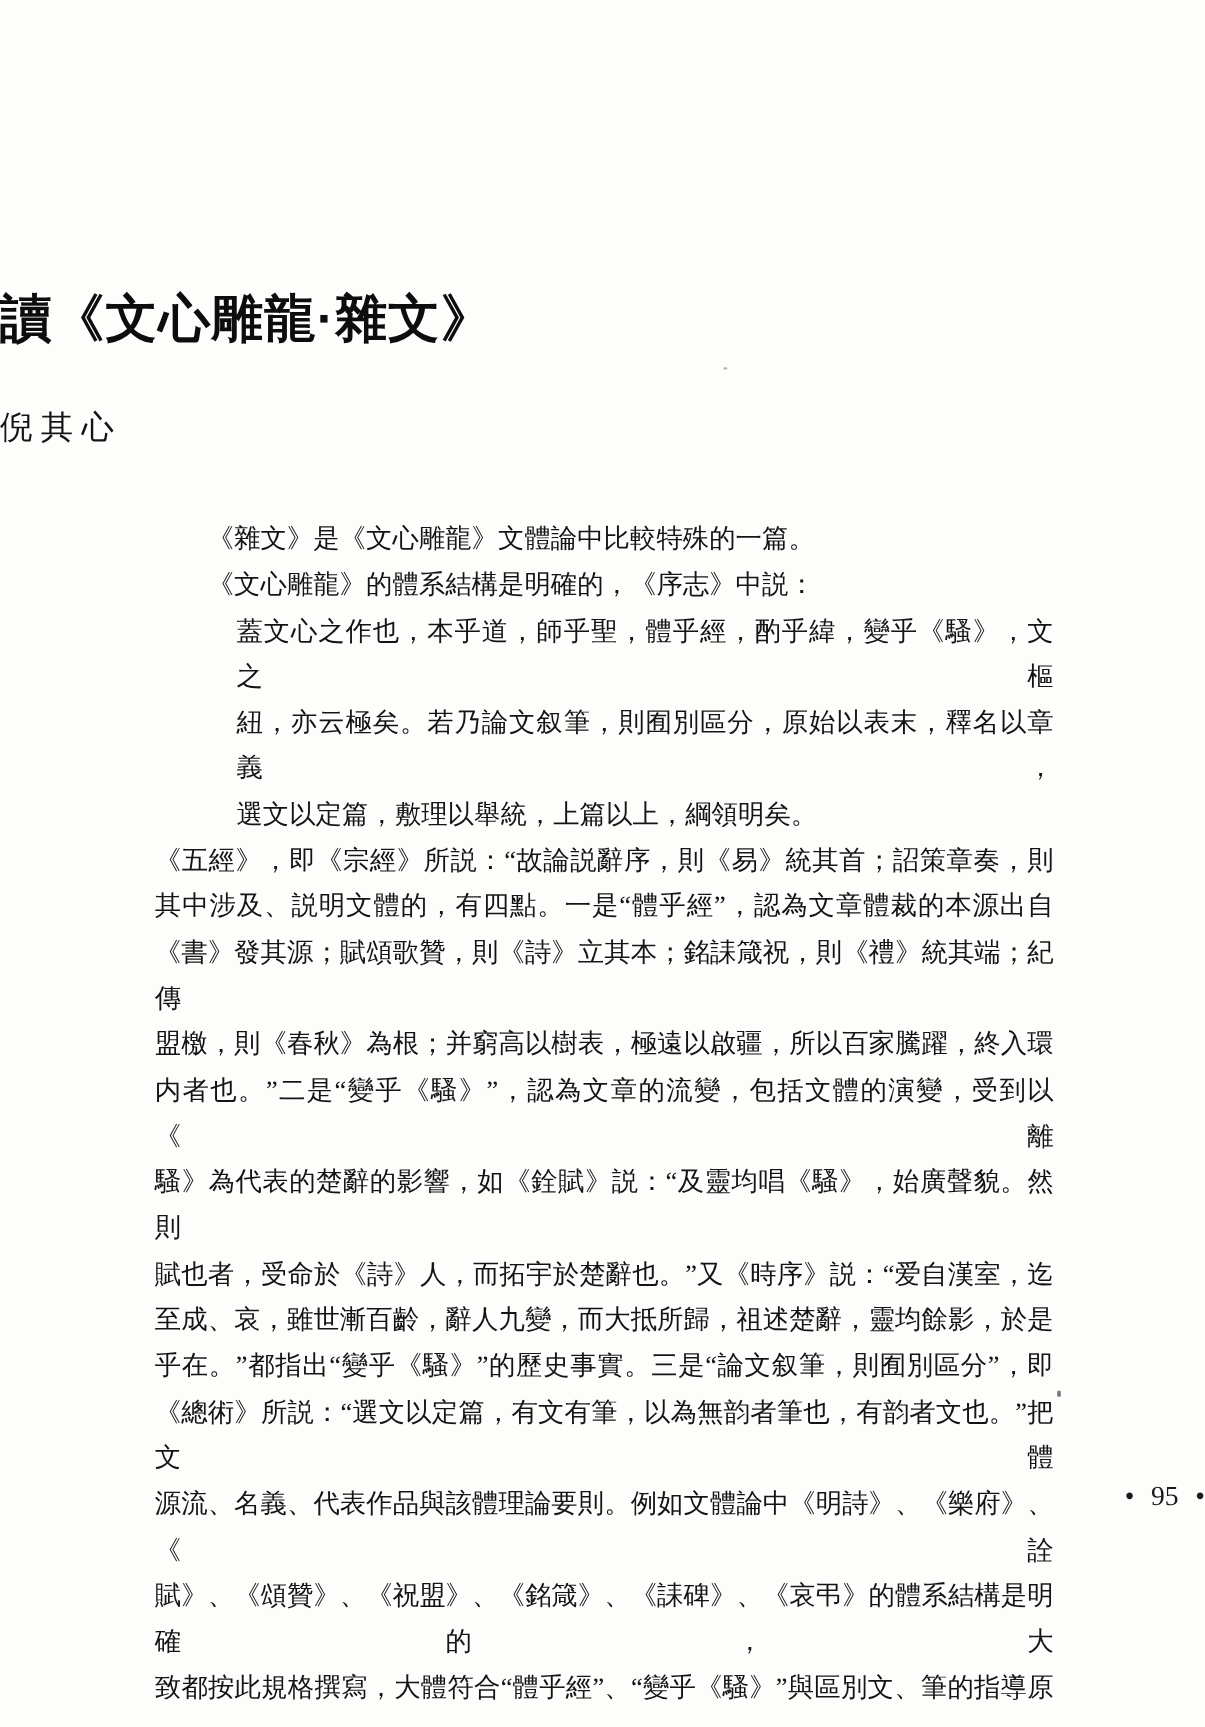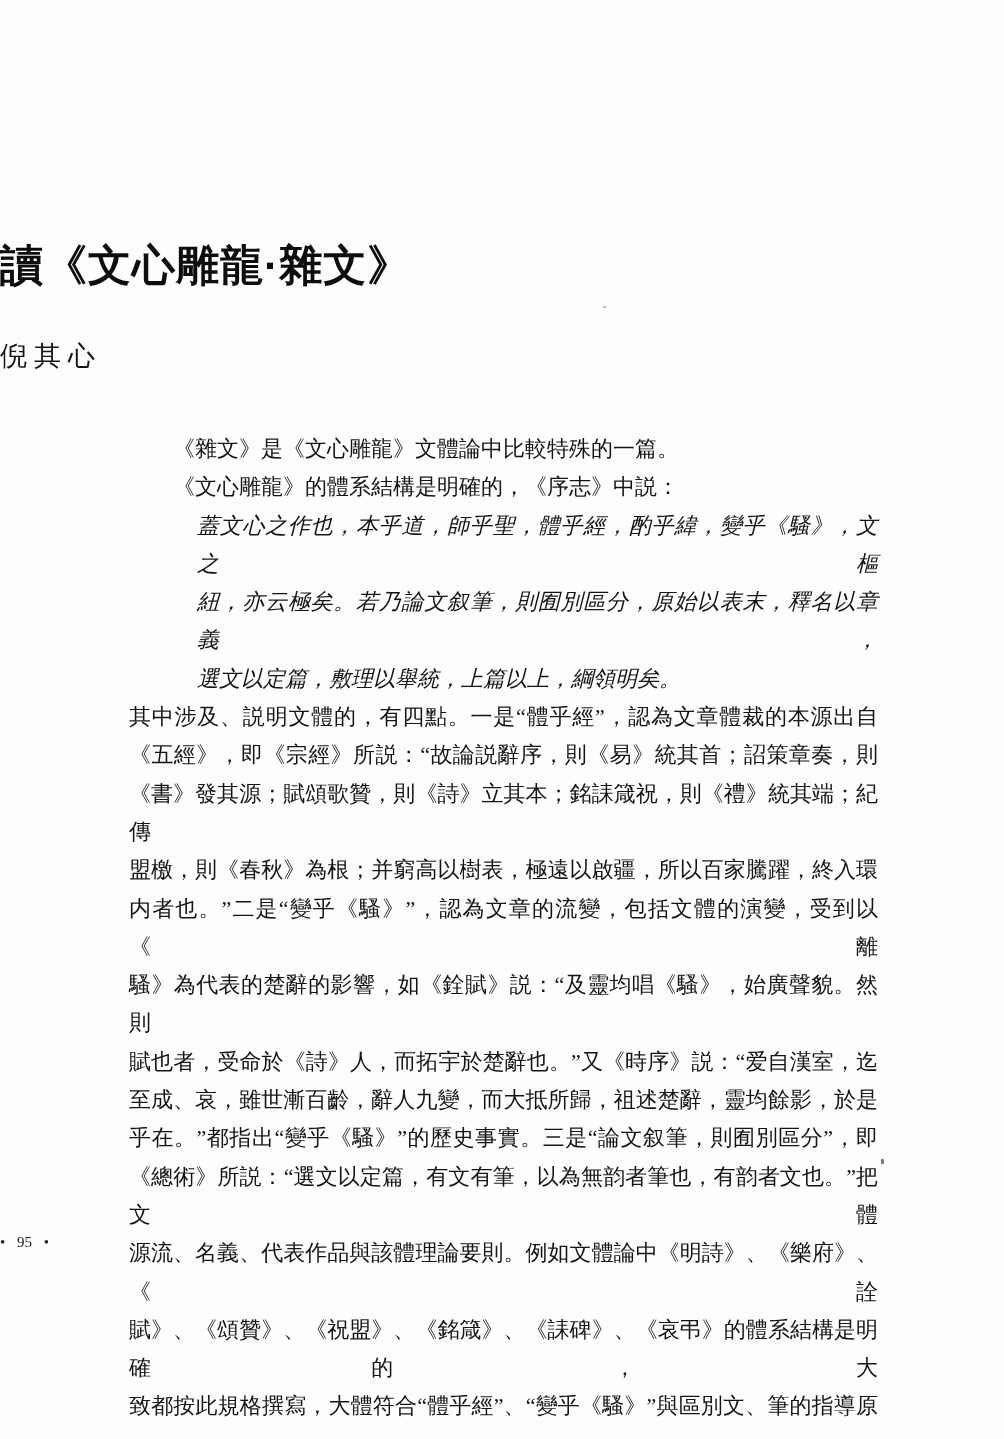--- a/index.html
+++ b/index.html
@@ -56,32 +56,31 @@
     white-space: normal;
     text-align: justify;
     text-align-last: justify;
     text-justify: inter-character;
   }
   .line.indent2 {
     text-indent: 44px;
   }
   .line.quote {
     padding-left: 68px;
-    font-style: italic;
   }
   .line.quote.just {
     width: 681px;
   }
   .page-number {
     position: absolute;
     top: 1234px;
     left: 0;
     width: 100%;
-    text-align: left;
-    font-size: 15px;
+    text-align: right;
+    font-size: 23px;
     word-spacing: 8px;
     color: #1a1a1a;
   }
   .speck {
     position: absolute;
     background: #555;
     border-radius: 1px;
   }
   .speck.s1 { left: 869px; top: 908px;  width: 3px; height: 3px; opacity: .75; }
   .speck.s2 { left: 881px; top: 1159px; width: 3px; height: 5px; opacity: .8; }
@@ -95,22 +94,22 @@
   <h1 class="title">讀《文心雕龍·雜文》</h1>
 
   <div class="author">倪其心</div>
 
   <div class="body-text" id="body-text">
       <div class="line indent2">《雜文》是《文心雕龍》文體論中比較特殊的一篇。</div>
       <div class="line indent2">《文心雕龍》的體系結構是明確的，《序志》中説：</div>
       <div class="line quote just">蓋文心之作也，本乎道，師乎聖，體乎經，酌乎緯，變乎《騷》，文之樞</div>
       <div class="line quote just">紐，亦云極矣。若乃論文叙筆，則囿別區分，原始以表末，釋名以章義，</div>
       <div class="line quote">選文以定篇，敷理以舉統，上篇以上，綱領明矣。</div>
+      <div class="line just">《五經》，即《宗經》所説：“故論説辭序，則《易》統其首；詔策章奏，則</div>
       <div class="line just">其中涉及、説明文體的，有四點。一是“體乎經”，認為文章體裁的本源出自</div>
-      <div class="line just">《五經》，即《宗經》所説：“故論説辭序，則《易》統其首；詔策章奏，則</div>
       <div class="line just">《書》發其源；賦頌歌贊，則《詩》立其本；銘誄箴祝，則《禮》統其端；紀傳</div>
       <div class="line just">盟檄，則《春秋》為根；并窮高以樹表，極遠以啟疆，所以百家騰躍，終入環</div>
       <div class="line just">内者也。”二是“變乎《騷》”，認為文章的流變，包括文體的演變，受到以《離</div>
       <div class="line just">騷》為代表的楚辭的影響，如《銓賦》説：“及靈均唱《騷》，始廣聲貌。然則</div>
       <div class="line just">賦也者，受命於《詩》人，而拓宇於楚辭也。”又《時序》説：“爱自漢室，迄</div>
       <div class="line just">至成、哀，雖世漸百齡，辭人九變，而大抵所歸，祖述楚辭，靈均餘影，於是</div>
       <div class="line just">乎在。”都指出“變乎《騷》”的歷史事實。三是“論文叙筆，則囿別區分”，即</div>
       <div class="line just">《總術》所説：“選文以定篇，有文有筆，以為無韵者筆也，有韵者文也。”把文體</div>
       <div class="line just">源流、名義、代表作品與該體理論要則。例如文體論中《明詩》、《樂府》、《詮</div>
       <div class="line just">賦》、《頌贊》、《祝盟》、《銘箴》、《誄碑》、《哀弔》的體系結構是明確的，大</div>

